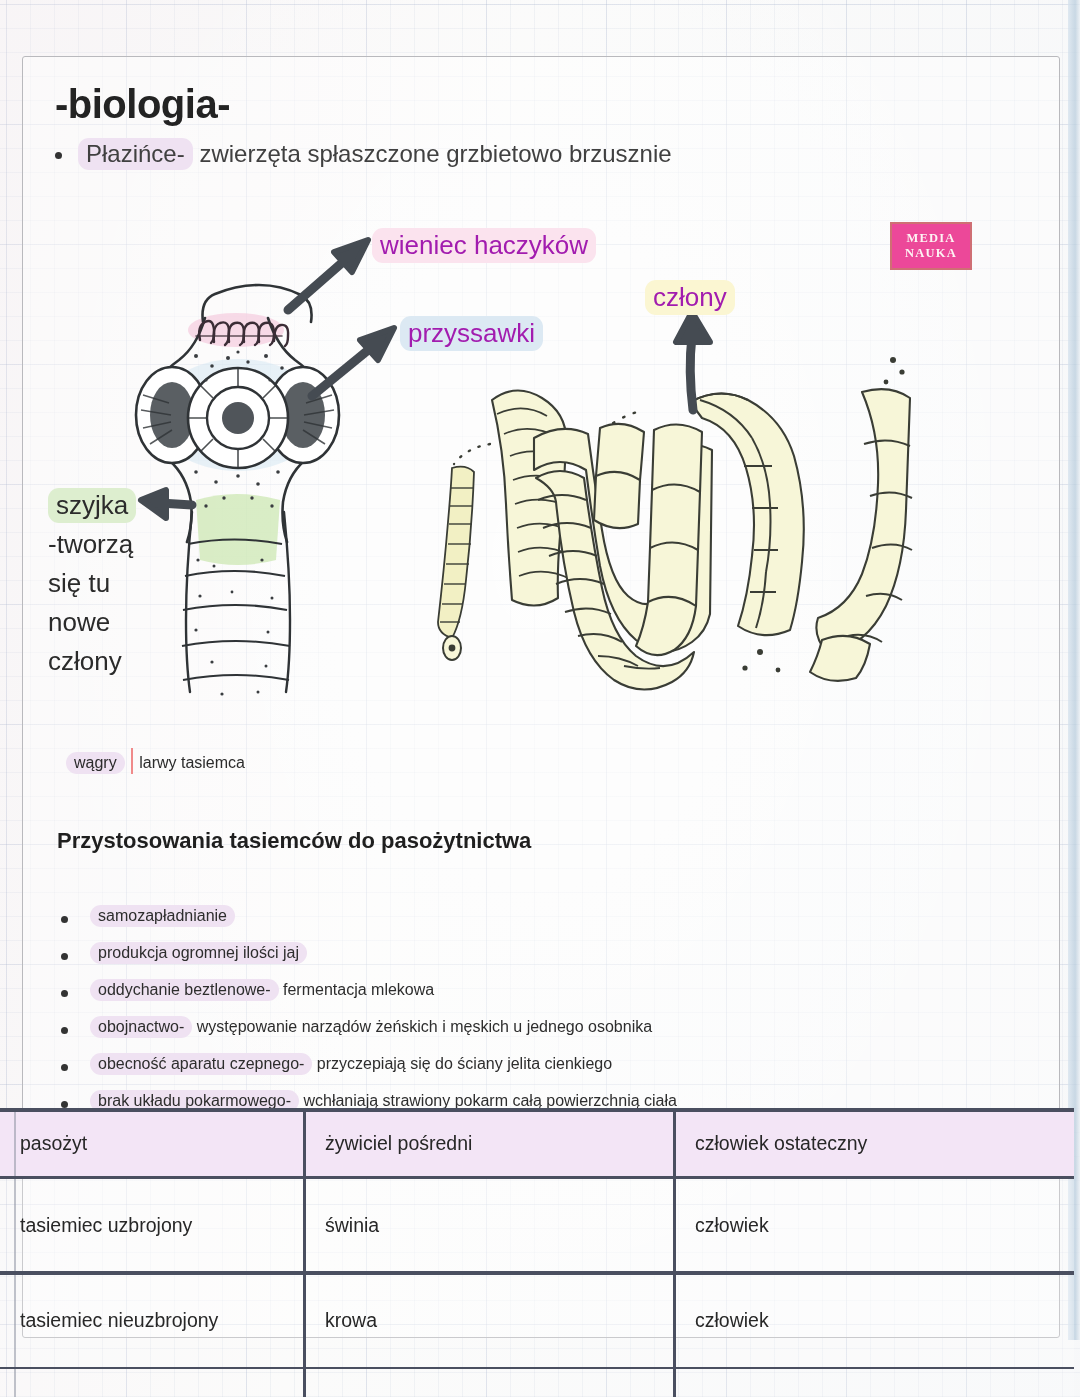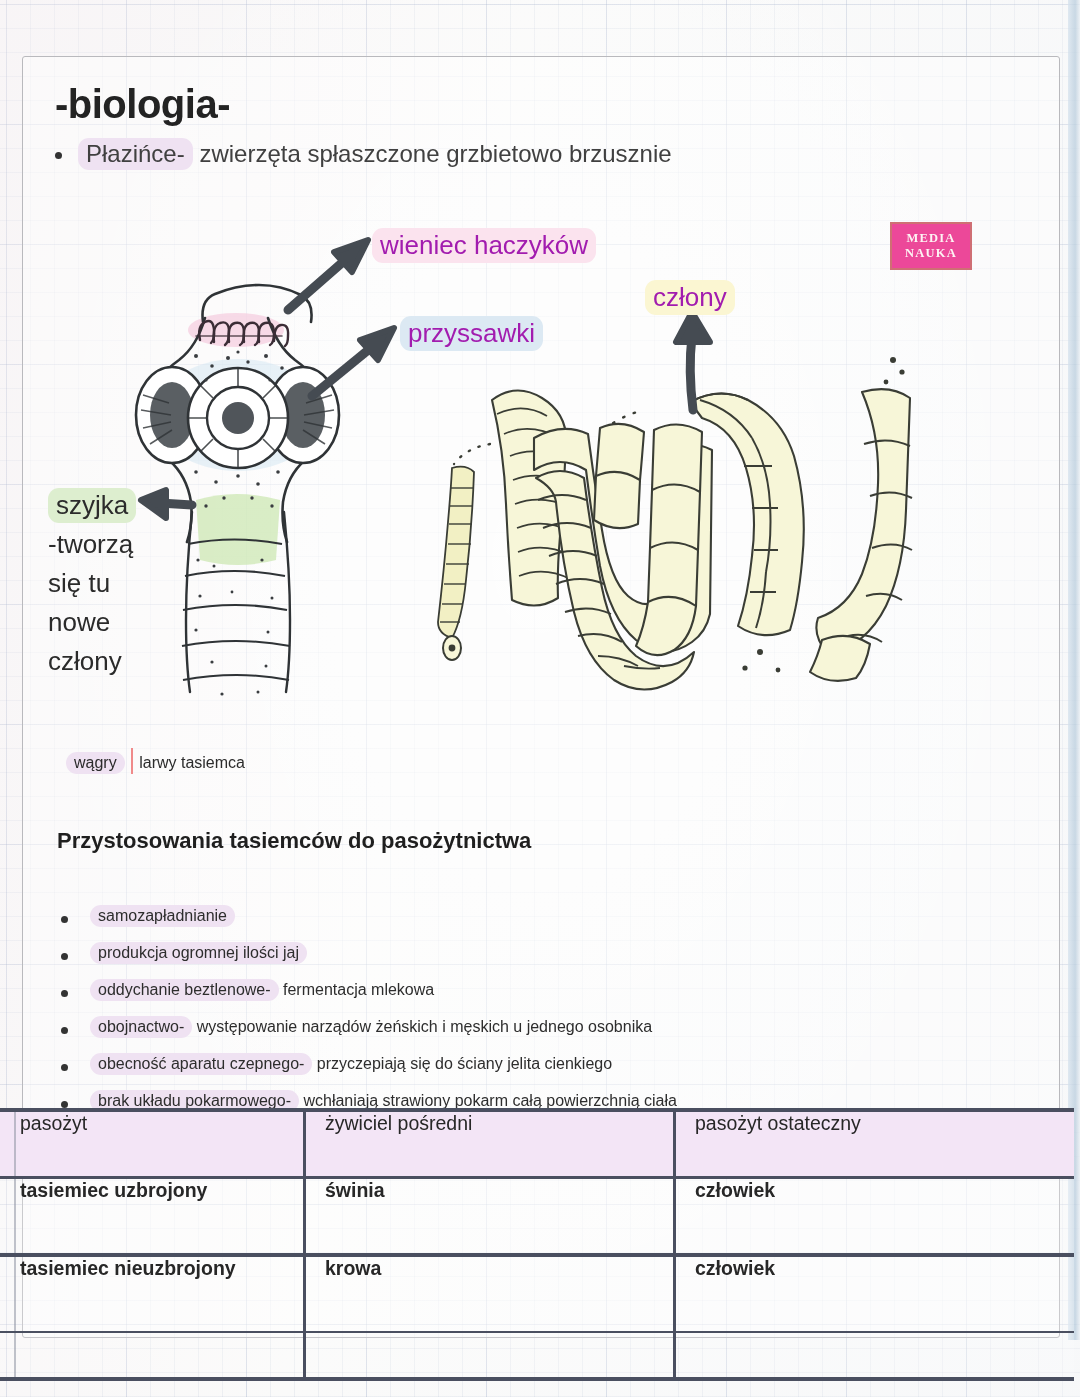--- a/index.html
+++ b/index.html
@@ -84,23 +84,23 @@
   #sec-head{position:absolute;left:57px;top:828px;font-size:22px;font-weight:700;color:#1f1f1f;}
   #bullets{position:absolute;left:57px;top:904px;width:960px;font-size:16px;color:#2d2d2d;}
   #bullets .li{display:flex;align-items:flex-start;height:37px;}
   #bullets .dot{flex:0 0 auto;width:7px;height:7px;border-radius:50%;background:#333;margin:12px 22px 0 4px;}
   #bullets .txt{padding-top:3px;}
 
   
   #tbl{position:absolute;left:0px;top:1108px;width:1074px;}
   #tbl .rule{height:3.5px;background:#4a4f60;width:1074px;}
   #tbl .rule.thin{height:2.6px;}
-  #tbl .row{position:relative;display:flex;}
+  #tbl .row{position:relative;display:flex;align-items:center;}
   #tbl .row.head{height:64px;background:#f3e5f6;}
-  #tbl .row.body{height:74px;background:rgba(255,255,255,.25);font-weight:bold;}
+  #tbl .row.body{height:92px;background:rgba(255,255,255,.25);}
   #tbl .row.tail{height:44px;background:rgba(255,255,255,.18);}
   #tbl .c{font-size:19.5px;color:#272727;padding-left:20px;box-sizing:border-box;}
   #tbl .c1{width:305px;}
   #tbl .c2{width:370px;}
   #tbl .c3{width:399px;}
   #tbl .vline{position:absolute;top:0;bottom:0;width:3px;background:#4a4f60;}
   #tbl .v1{left:303px;}
   #tbl .v2{left:673px;}
   #tbl .vleft{position:absolute;left:14px;top:0;bottom:0;width:2px;background:#8e93a3;opacity:.55;}
 </style>
@@ -387,21 +387,21 @@
 
 <div id="tbl">
   <div class="rule"></div>
 
   <div class="row head">
     <div class="vleft"></div>
     <div class="vline v1"></div>
     <div class="vline v2"></div>
     <div class="c c1">pasożyt</div>
     <div class="c c2">żywiciel pośredni</div>
-    <div class="c c3">pasożyt ostateczny</div>
+    <div class="c c3">człowiek ostateczny</div>
   </div>
 
   <div class="rule"></div>
 
   <div class="row body">
     <div class="vleft"></div>
     <div class="vline v1"></div>
     <div class="vline v2"></div>
     <div class="c c1">tasiemiec uzbrojony</div>
     <div class="c c2">świnia</div>

